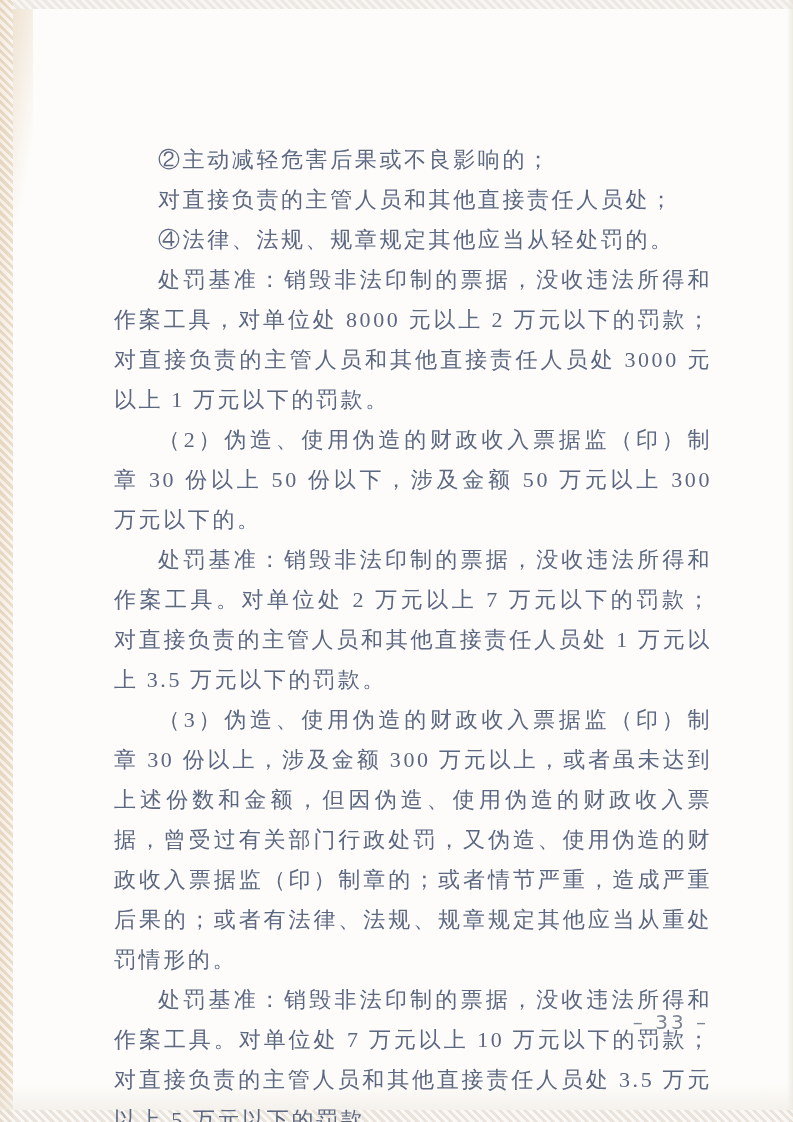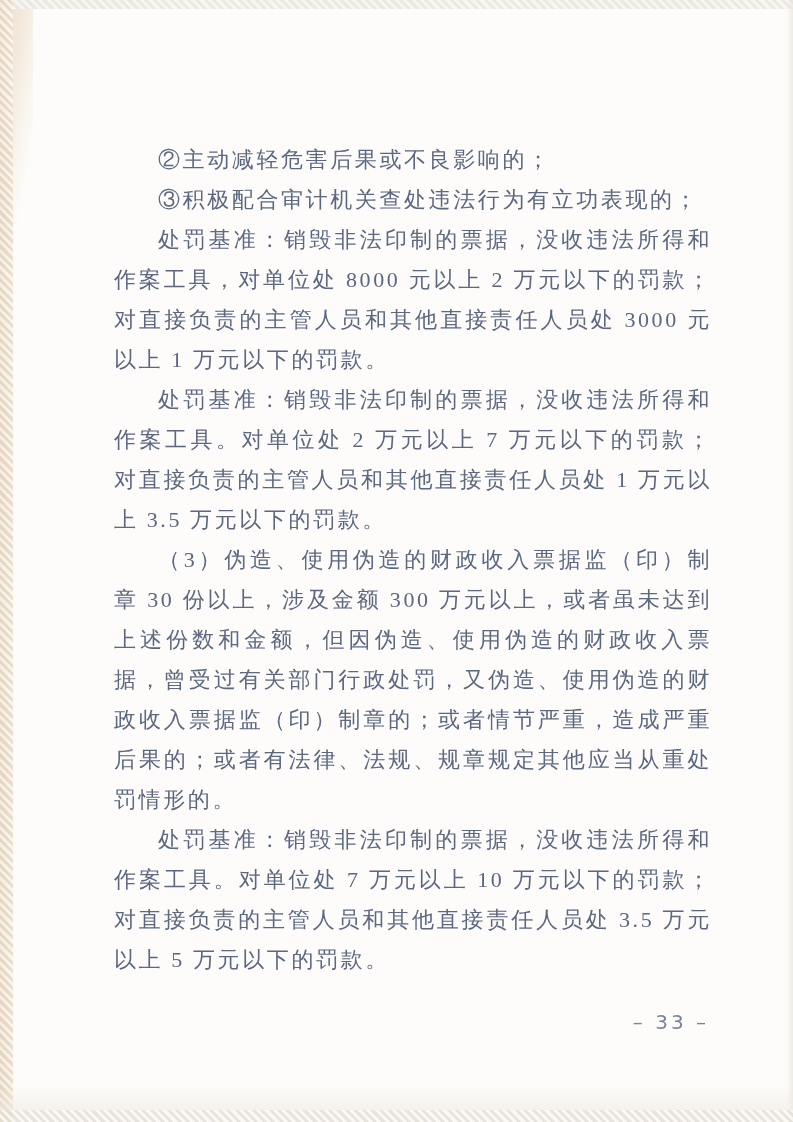--- a/index.html
+++ b/index.html
@@ -94,22 +94,24 @@
 
   <div class="edge-top"></div>
   <div class="edge-left"></div>
   <div class="edge-left-wedge"></div>
   <div class="edge-right"></div>
   <div class="edge-bottom-shade"></div>
   <div class="edge-bottom"></div>
 
   <div class="doc-body">
     <p>②主动减轻危害后果或不良影响的；</p>
-    <p>③积极配合审计机关查处违法行为有立功表现的；</p>
+    <p>对直接负责的主管人员和其他直接责任人员处；</p>
+    <p>④法律、法规、规章规定其他应当从轻处罚的。</p>
     <p>处罚基准：销毁非法印制的票据，没收违法所得和作案工具，对单位处 8000 元以上 2 万元以下的罚款；对直接负责的主管人员和其他直接责任人员处 3000 元以上 1 万元以下的罚款。</p>
+    <p>（2）伪造、使用伪造的财政收入票据监（印）制章 30 份以上 50 份以下，涉及金额 50 万元以上 300 万元以下的。</p>
     <p>处罚基准：销毁非法印制的票据，没收违法所得和作案工具。对单位处 2 万元以上 7 万元以下的罚款；对直接负责的主管人员和其他直接责任人员处 1 万元以上 3.5 万元以下的罚款。</p>
     <p>（3）伪造、使用伪造的财政收入票据监（印）制章 30 份以上，涉及金额 300 万元以上，或者虽未达到上述份数和金额，但因伪造、使用伪造的财政收入票据，曾受过有关部门行政处罚，又伪造、使用伪造的财政收入票据监（印）制章的；或者情节严重，造成严重后果的；或者有法律、法规、规章规定其他应当从重处罚情形的。</p>
     <p>处罚基准：销毁非法印制的票据，没收违法所得和作案工具。对单位处 7 万元以上 10 万元以下的罚款；对直接负责的主管人员和其他直接责任人员处 3.5 万元以上 5 万元以下的罚款。</p>
   </div>
 
   <div class="page-number">– 33 –</div>
 
 </div>
 
 </body></html>

